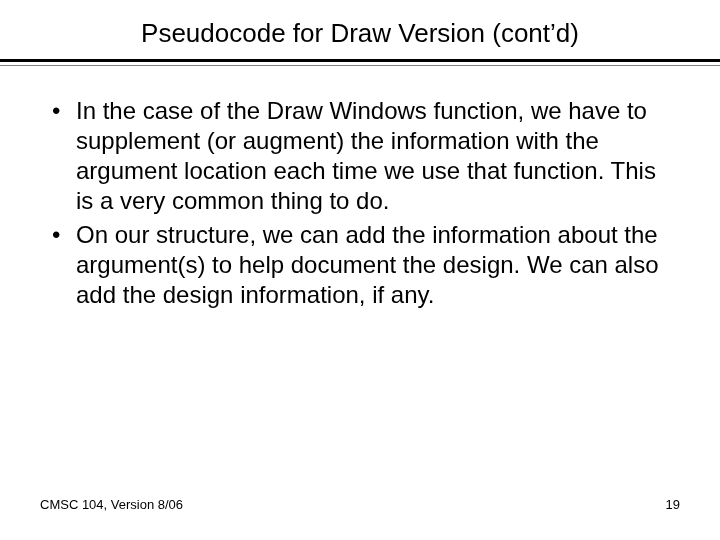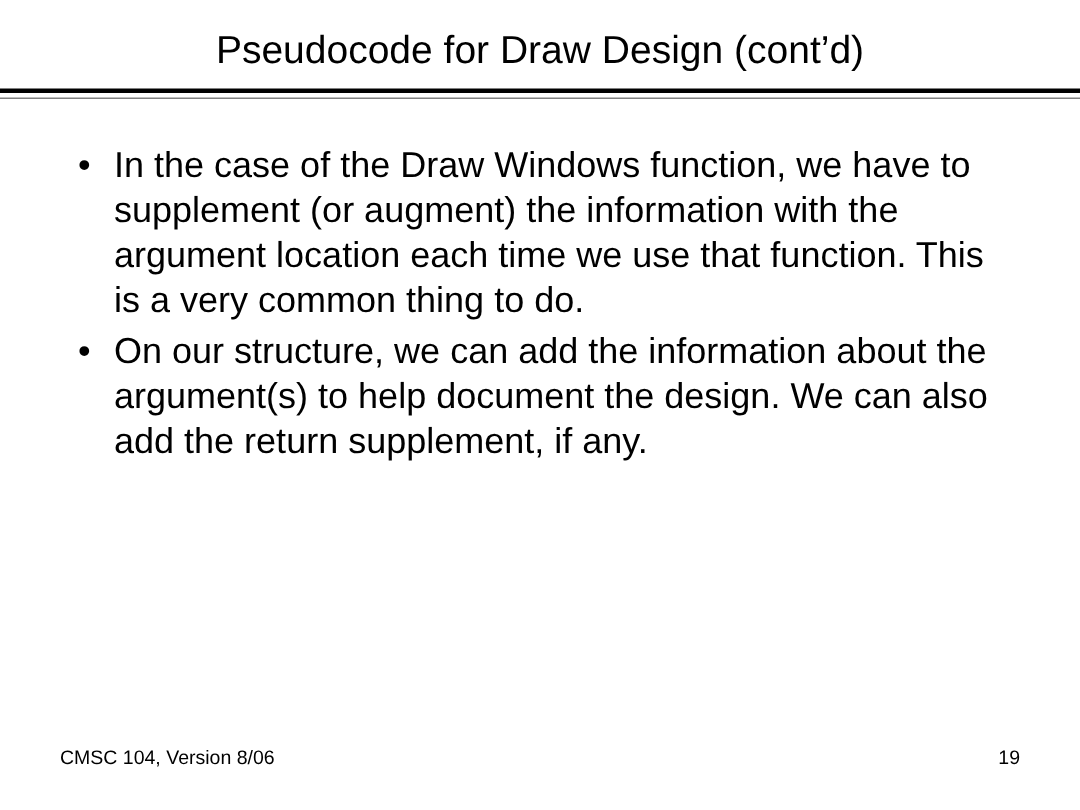--- a/index.html
+++ b/index.html
@@ -76,35 +76,35 @@
     transform: translateX(-50%);
   }
   .footer-right {
     margin-left: auto;
   }
 </style>
 </head>
 <body>
 
 <div class="slide">
-  <h1 class="title">Pseudocode for Draw Design (cont’d)</h1>
+  <h1 class="title">Pseudocode for Draw Version (cont’d)</h1>
 
   <div class="rule-group">
     <div class="rule-thick"></div>
     <div class="rule-thin"></div>
   </div>
 
   <div class="content">
     <div class="bullet-item">
       <div class="bullet">•</div>
       <div class="bullet-text">In the case of the Draw Windows function, we have to supplement (or augment) the information with the argument location each time we use that function.  This is a very common thing to do.</div>
     </div>
     <div class="bullet-item">
       <div class="bullet">•</div>
-      <div class="bullet-text">On our structure, we can add the information about the argument(s) to help document the design.  We can also add the return supplement, if any.</div>
+      <div class="bullet-text">On our structure, we can add the information about the argument(s) to help document the design.  We can also add the design information, if any.</div>
     </div>
   </div>
 
   <div class="footer">
     <span>CMSC 104, Version 8/06</span>
     <span class="footer-right">19</span>
   </div>
 </div>
 
 </body></html>

